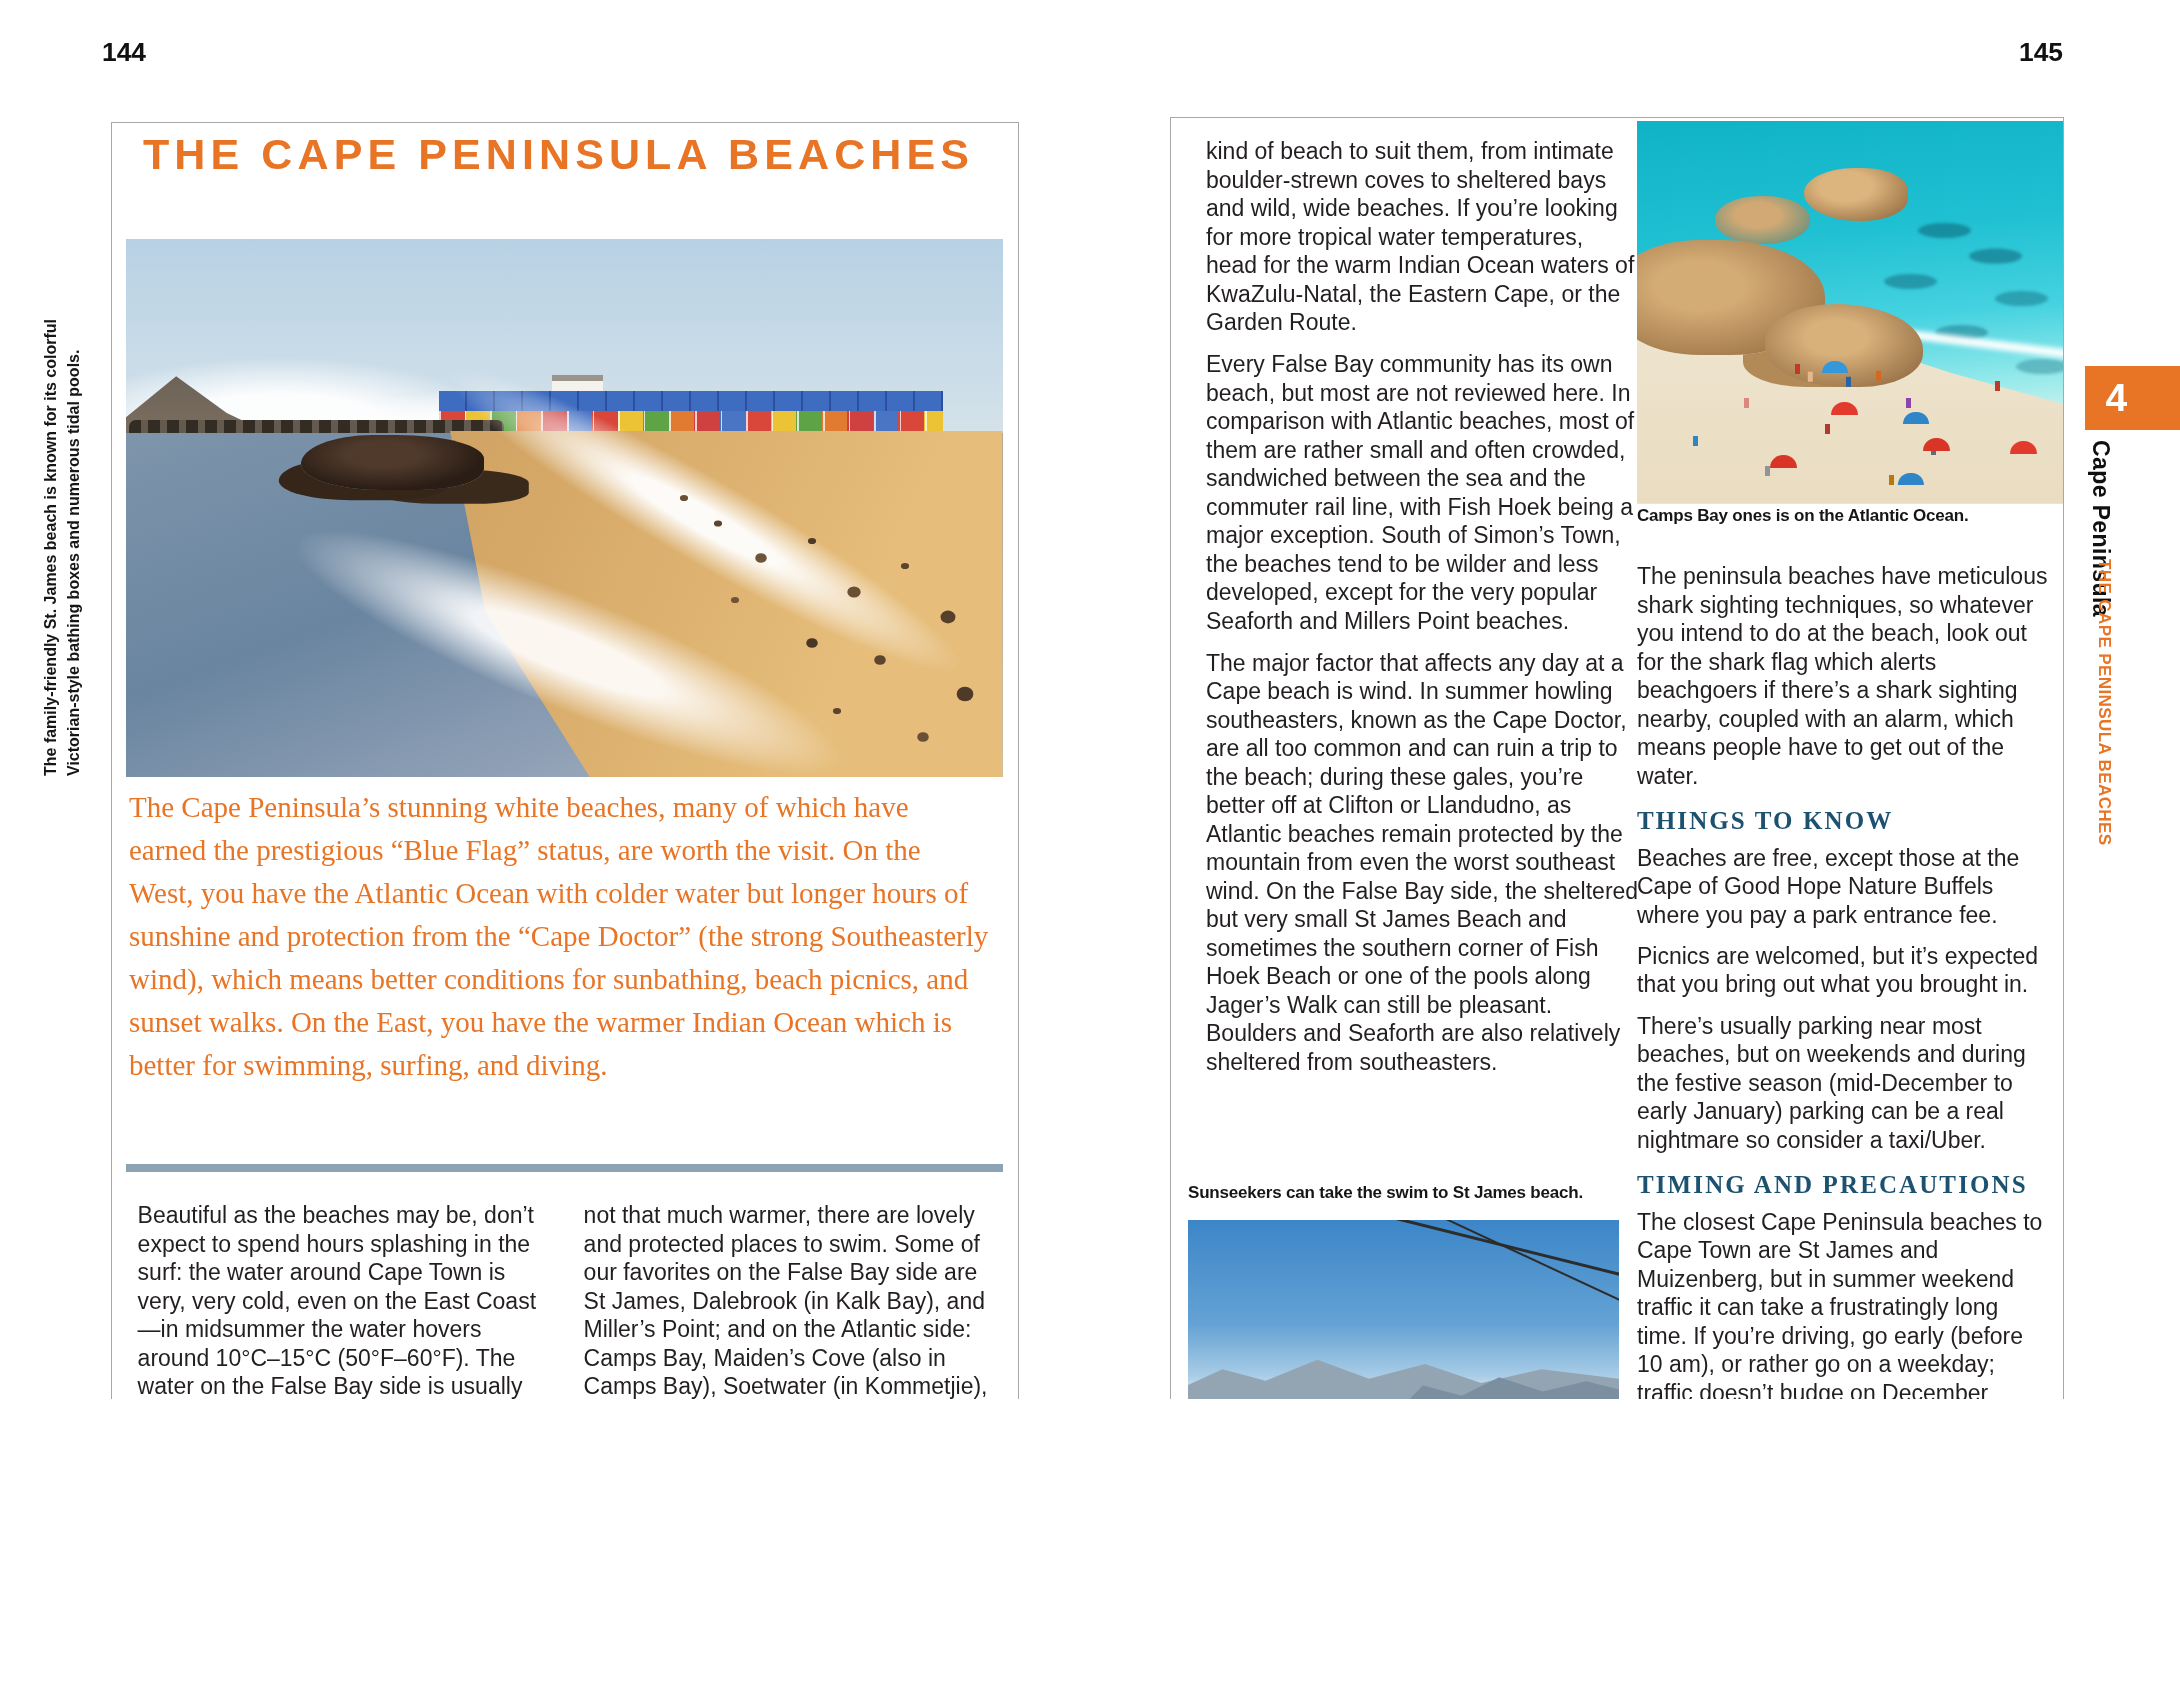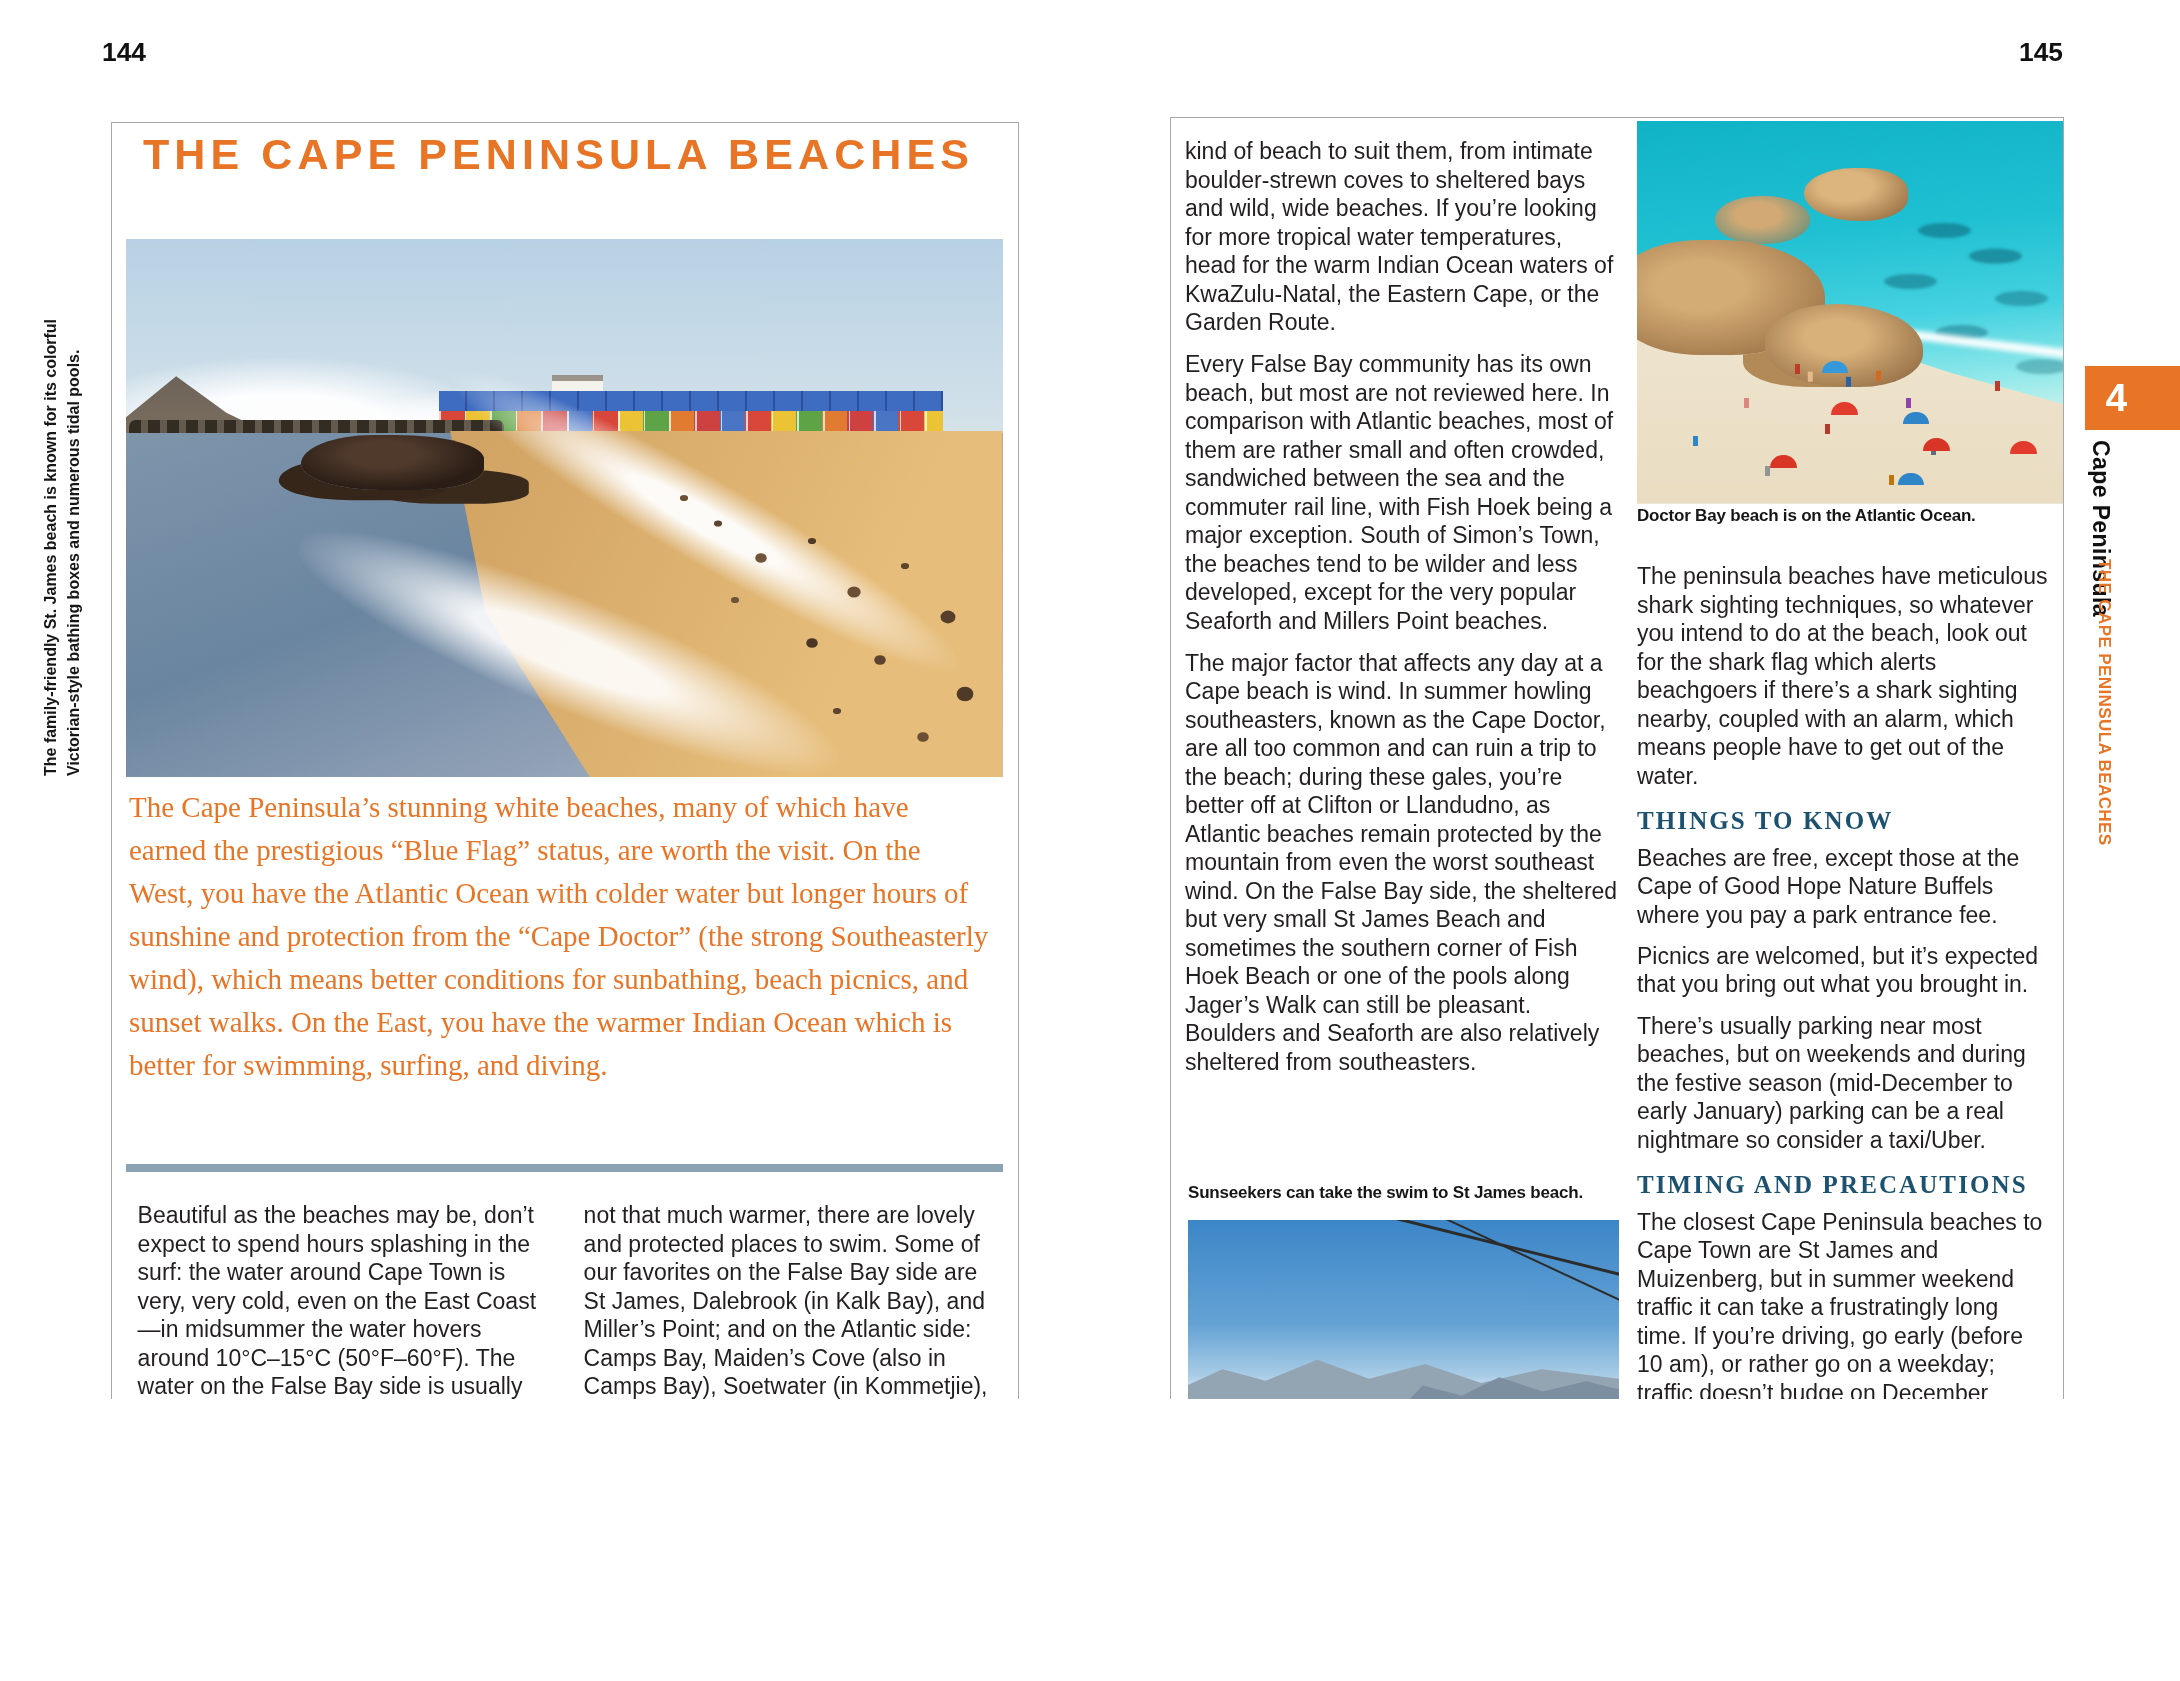--- a/index.html
+++ b/index.html
@@ -31,21 +31,21 @@
 
   .subhead { font-family:"Liberation Serif","DejaVu Serif",serif; font-weight:bold; font-size:25px;
              letter-spacing:2.1px; color:#1C5270; margin:17px 0 8.5px 0; }
 
   
   .vcaption { position:absolute; left:39px; top:776px; width:632px;
               transform:rotate(-90deg); transform-origin:0 0;
               font-weight:bold; font-size:16px; line-height:23px; color:#161616; white-space:nowrap; }
 
   
-  .rcol1-flow { position:absolute; left:14px; top:19px; width:433px; }
+  .rcol1-flow { position:absolute; left:35px; top:19px; width:433px; }
   .train-cap  { position:absolute; left:17px; top:1065px; width:433px; }
   .rcol2-flow { position:absolute; left:466px; top:388px; width:414px; }
   .rcol2-flow .caption { display:block; margin:0 0 36px 0; }
   .rcol2-flow .bodytext { margin:0 0 12.8px 0; }
 
   
   .tab { position:absolute; left:2085px; top:366px; width:95px; height:64px; background:#E87425; }
   .tab-num { color:#fff; font-weight:bold; font-size:39px; line-height:64px; padding-left:20.4px; }
   .vtab-chapter { position:absolute; left:2087px; top:440px; writing-mode:vertical-rl;
                   font-weight:bold; font-size:23px; letter-spacing:0.4px; color:#101010; }
@@ -259,21 +259,21 @@
       <div class="cb-sand"></div>
       <div class="cb-foam"></div>
       <div class="cb-rocks-left"></div>
       <div class="cb-rock3"></div>
       <div class="cb-people"></div>
       <div class="cb-umb-red"></div>
       <div class="cb-umb-blue"></div>
     </div>
 
     <div class="rcol2-flow">
-      <span class="caption">Doctor Bay beach is on the Atlantic Ocean.</span>
+      <span class="caption">Camps Bay ones is on the Atlantic Ocean.</span>
       <p class="bodytext">The peninsula beaches have meticulous shark sighting techniques, so whatever you intend to do at the beach, look out for the shark flag which alerts beachgoers if there’s a shark sighting nearby, coupled with an alarm, which means people have to get out of the water.</p>
       <h3 class="subhead">THINGS TO KNOW</h3>
       <p class="bodytext">Beaches are free, except those at the Cape of Good Hope Nature Buffels where you pay a park entrance fee.</p>
       <p class="bodytext">Picnics are welcomed, but it’s expected that you bring out what you brought in.</p>
       <p class="bodytext">There’s usually parking near most beaches, but on weekends and during the festive season (mid-December to early January) parking can be a real nightmare so consider a taxi/Uber.</p>
       <h3 class="subhead">TIMING AND PRECAUTIONS</h3>
       <p class="bodytext">The closest Cape Peninsula beaches to Cape Town are St James and Muizenberg, but in summer weekend traffic it can take a frustratingly long time. If you’re driving, go early (before 10 am), or rather go on a weekday; traffic doesn’t budge on December weekdays either.</p>
     </div>
   </section>
 

